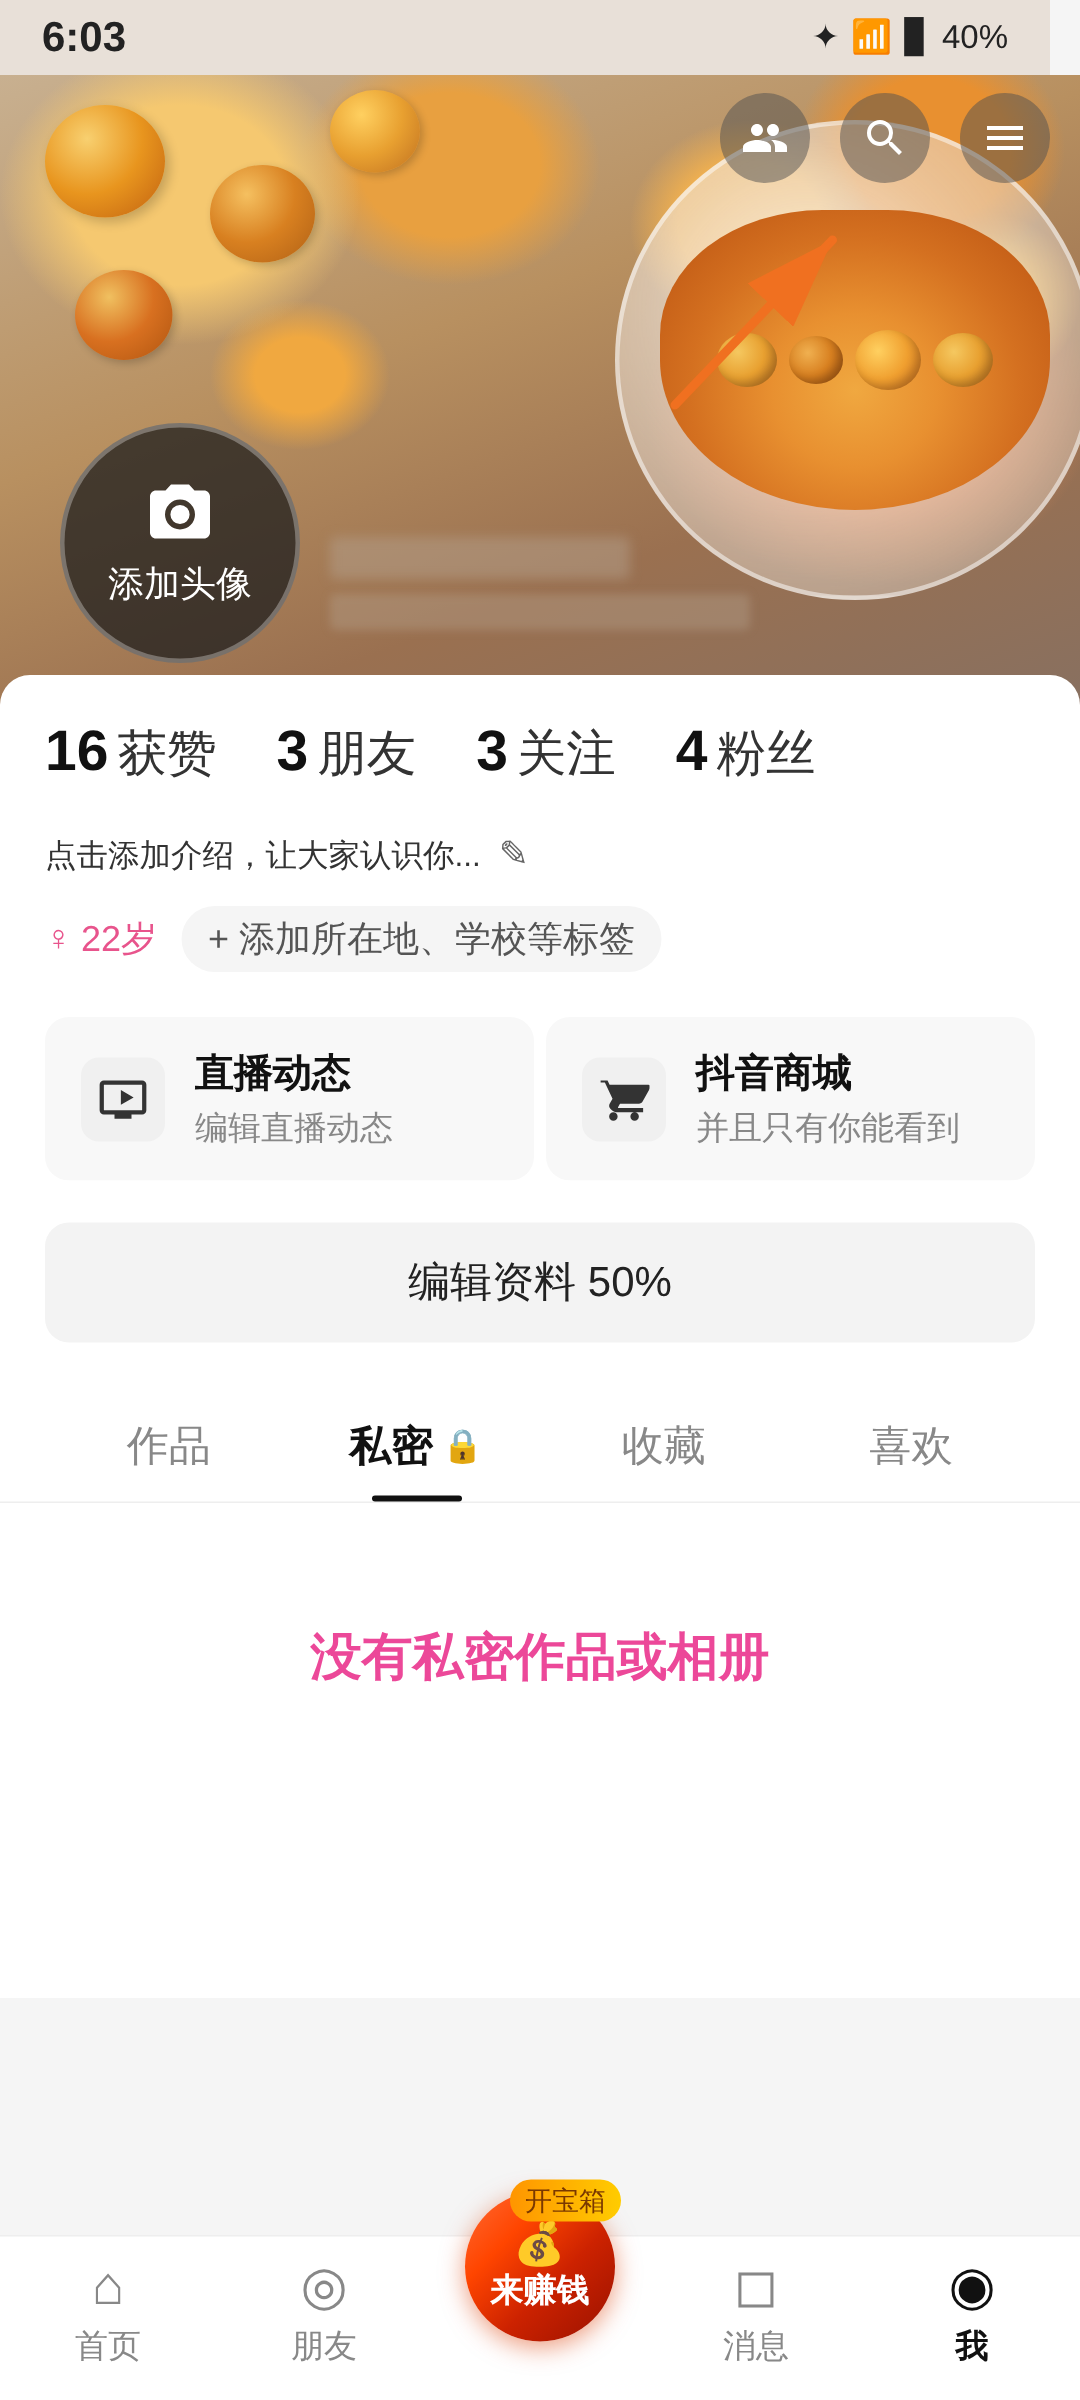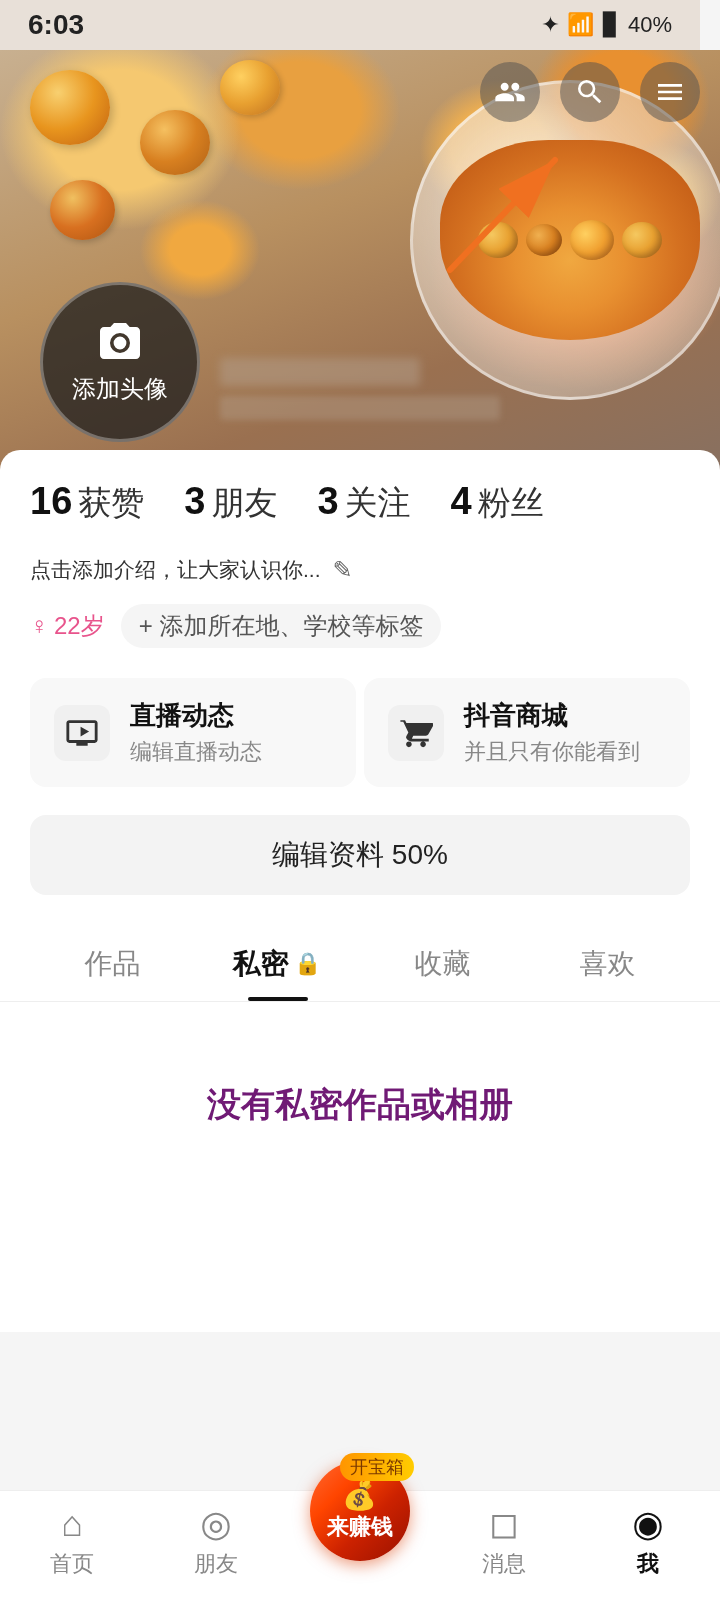--- a/index.html
+++ b/index.html
@@ -384,21 +384,21 @@
     }
 
     
     .empty-state {
       padding: 80px 60px 60px;
       text-align: center;
     }
     .empty-title {
       font-size: 34px;
       font-weight: 600;
-      color: #701a75;
+      color: #ec4899;
       margin-bottom: 24px;
     }
     .empty-desc {
       font-size: 26px;
       color: #999;
       line-height: 1.7;
     }
 
     
     .bottom-nav {

